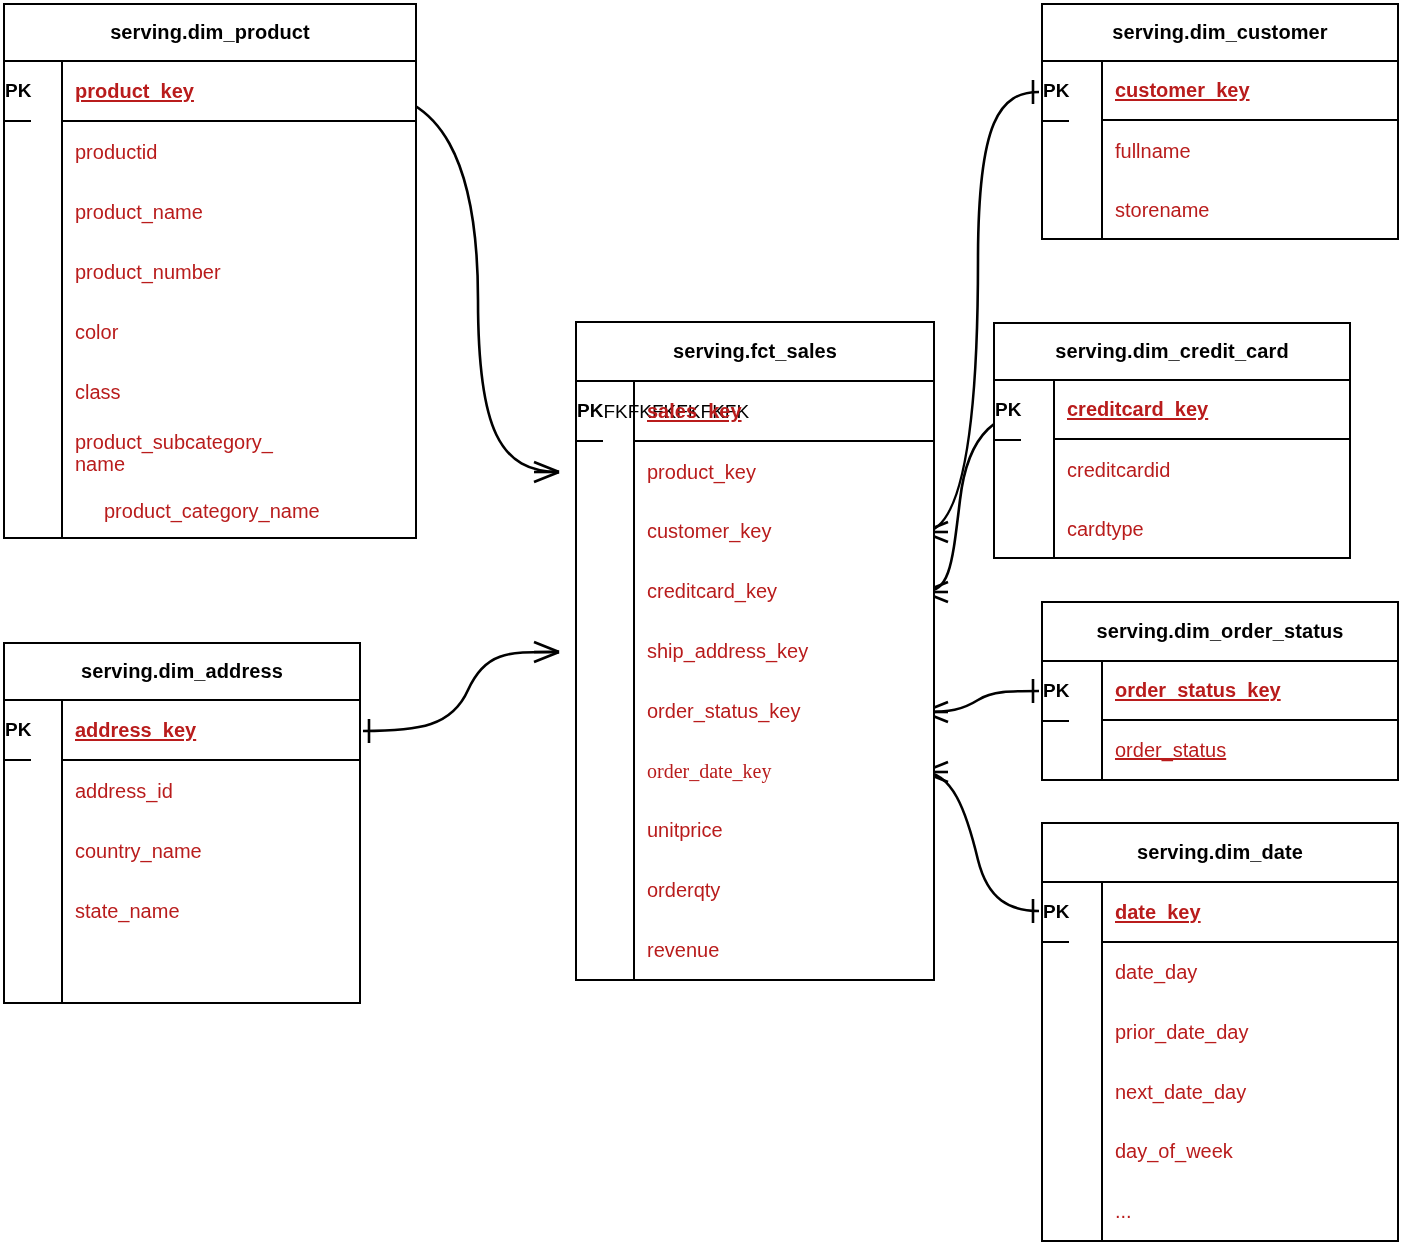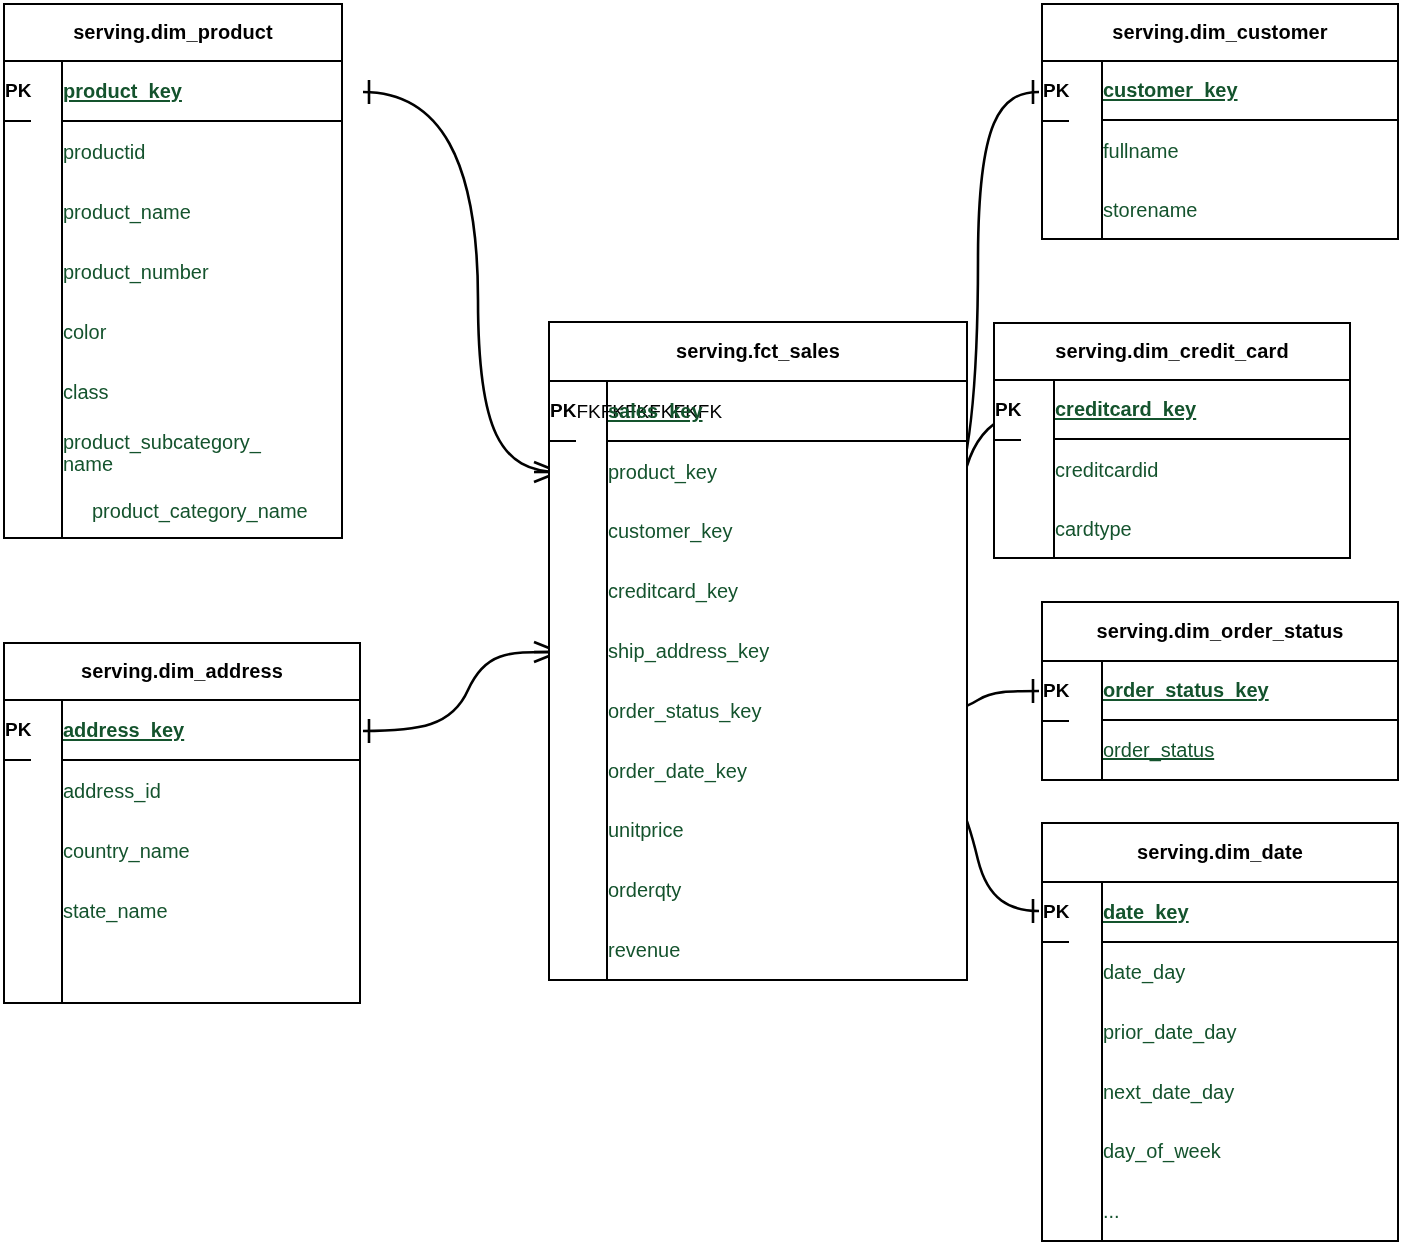--- a/index.html
+++ b/index.html
@@ -76,22 +76,23 @@
   }
   .keycell.fk {
     font-weight: normal;
     font-size: 19px;
   }
   .keycell.blank { color: transparent; }
   .namecell {
     box-sizing: border-box;
     display: flex;
     align-items: center;
+    padding-left: 12px;
     font-size: 20px;
-    color: #14532d;
+    color: #b91c1c;
     white-space: pre-line;
     line-height: 1.12;
   }
   .namecell.pk {
     font-weight: bold;
     text-decoration: underline;
     text-underline-offset: 2px;
   }
   .sep-under-pk { border-bottom: 2.6px solid #000000; }
 </style>
@@ -156,21 +157,21 @@
       <path d="M1039,911 C 1010,911 988,900 978,860 C 966,810 952,772 923,772"></path>
       <line x1="1033" y1="899" x2="1033" y2="923"></line>
       <g>
         <line x1="923" y1="772" x2="948" y2="762"></line>
         <line x1="923" y1="772" x2="948" y2="782"></line>
         <line x1="923" y1="772" x2="948" y2="772"></line>
       </g>
     </g>
   </svg>
 
-  <div class="entity" style="left:3px; top:3px; width:340px; height:536px;">
+  <div class="entity" style="left:3px; top:3px; width:414px; height:536px;">
     <div class="ent-title" style="height:55px;">serving.dim_product</div>
     <div class="ent-body" style="height:478px;">
       <div class="col-key" style="width:58px;">
         <div class="keycell sep-under-pk" style="height:60px;">PK</div>
         <div class="keycell blank" style="height:60px;"></div>
         <div class="keycell blank" style="height:60px;"></div>
         <div class="keycell blank" style="height:60px;"></div>
         <div class="keycell blank" style="height:60px;"></div>
         <div class="keycell blank" style="height:60px;"></div>
         <div class="keycell blank" style="height:62px;"></div>
@@ -202,21 +203,21 @@
       </div>
       <div class="col-name">
         <div class="namecell pk sep-under-pk" style="height:60px;">address_key</div>
         <div class="namecell" style="height:60px;">address_id</div>
         <div class="namecell" style="height:60px;">country_name</div>
         <div class="namecell" style="height:60px;">state_name</div>
       </div>
     </div>
   </div>
 
-  <div class="entity" style="left:548px; top:321px; width:420px; height:660px;">
+  <div class="entity" style="left:575px; top:321px; width:360px; height:660px;">
     <div class="ent-title" style="height:57px;">serving.fct_sales</div>
     <div class="ent-body" style="height:600px;">
       <div class="col-key" style="width:58px;">
         <div class="keycell sep-under-pk" style="height:60px;">PK</div>
         <div class="keycell fk" style="height:60px;">FK</div>
         <div class="keycell fk" style="height:60px;">FK</div>
         <div class="keycell fk" style="height:60px;">FK</div>
         <div class="keycell fk" style="height:60px;">FK</div>
         <div class="keycell fk" style="height:60px;">FK</div>
         <div class="keycell fk" style="height:60px;">FK</div>
@@ -224,21 +225,21 @@
         <div class="keycell blank" style="height:60px;"></div>
         <div class="keycell blank" style="height:60px;"></div>
       </div>
       <div class="col-name">
         <div class="namecell pk sep-under-pk" style="height:60px;">sales_key</div>
         <div class="namecell" style="height:60px;">product_key</div>
         <div class="namecell" style="height:60px;">customer_key</div>
         <div class="namecell" style="height:60px;">creditcard_key</div>
         <div class="namecell" style="height:60px;">ship_address_key</div>
         <div class="namecell" style="height:60px;">order_status_key</div>
-        <div class="namecell" style="height:60px;">order_date_key</div>
+        <div class="namecell" style="height:60px;font-family:Liberation Serif, serif;">order_date_key</div>
         <div class="namecell" style="height:60px;">unitprice</div>
         <div class="namecell" style="height:60px;">orderqty</div>
         <div class="namecell" style="height:60px;">revenue</div>
       </div>
     </div>
   </div>
 
   <div class="entity" style="left:1041px; top:3px; width:358px; height:237px;">
     <div class="ent-title" style="height:55px;">serving.dim_customer</div>
     <div class="ent-body" style="height:179px;">

